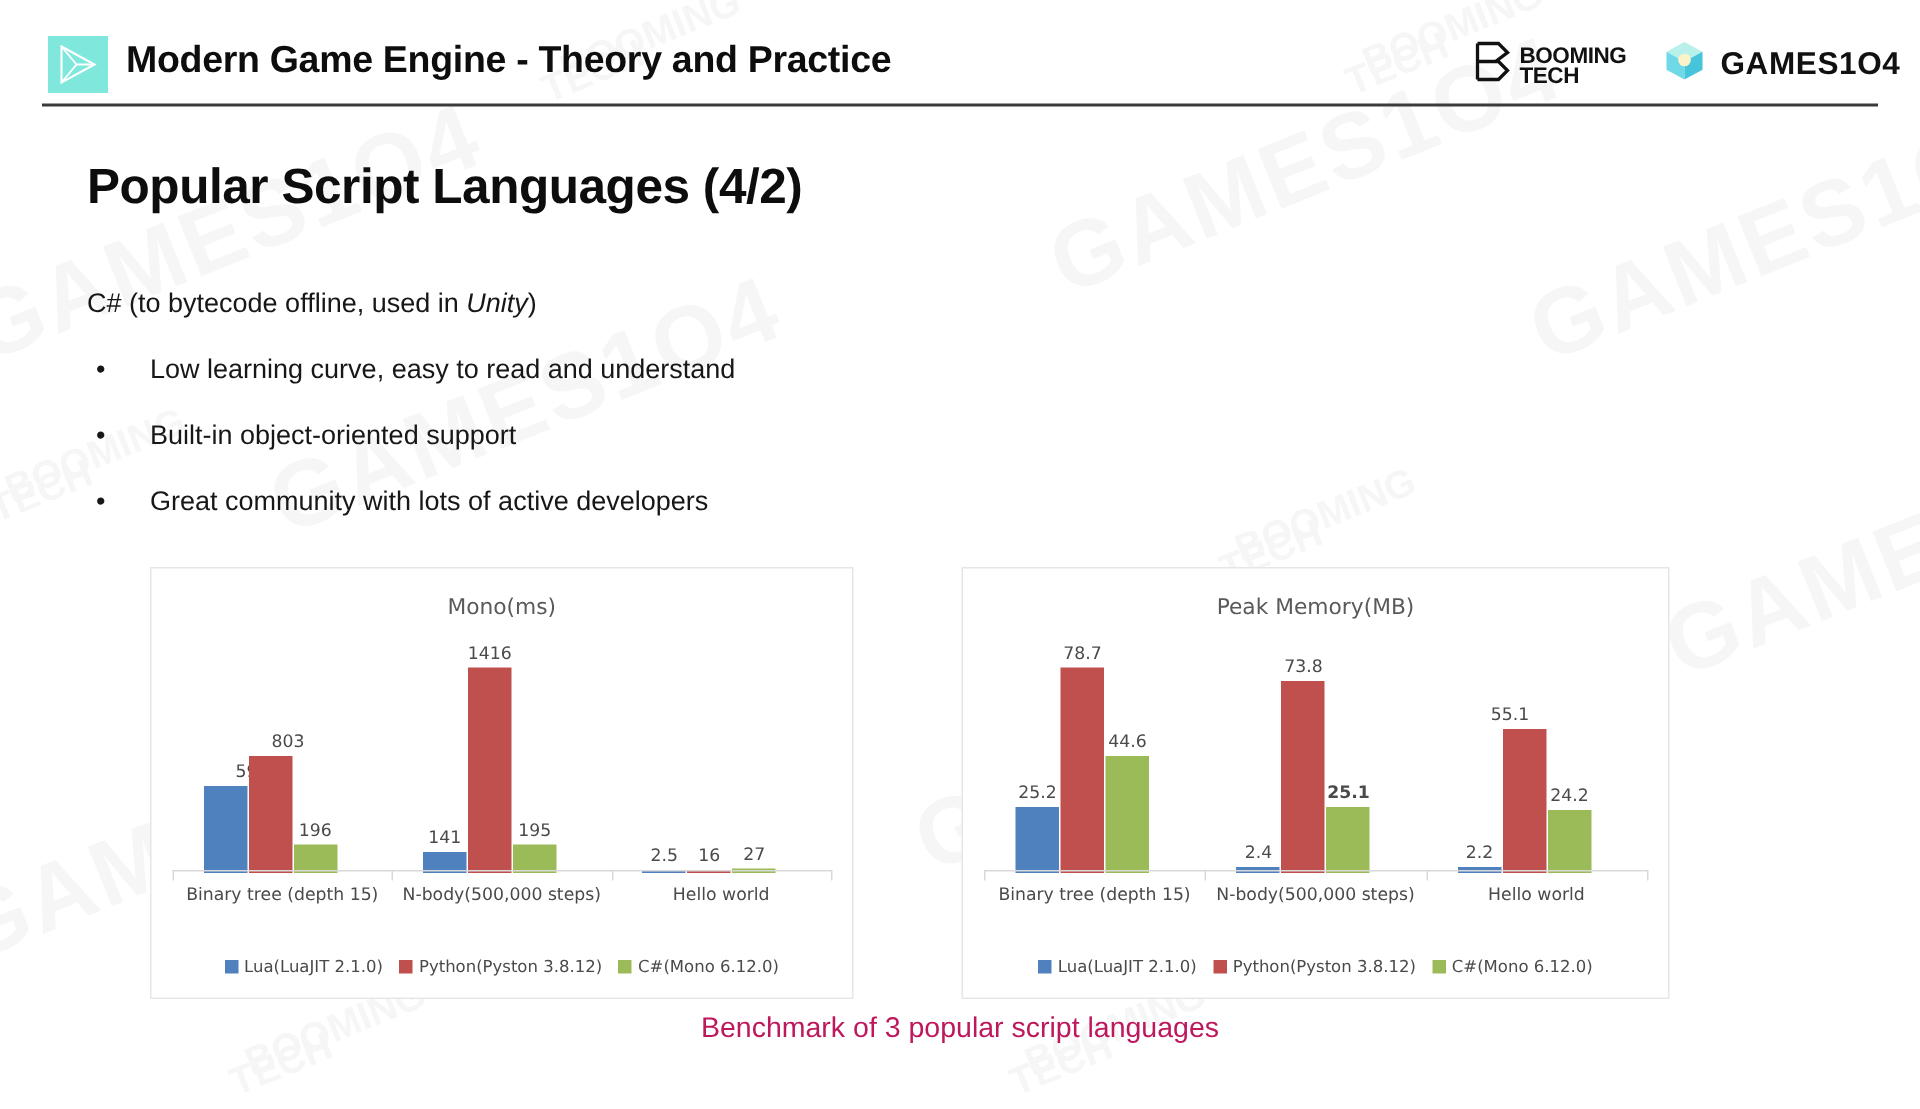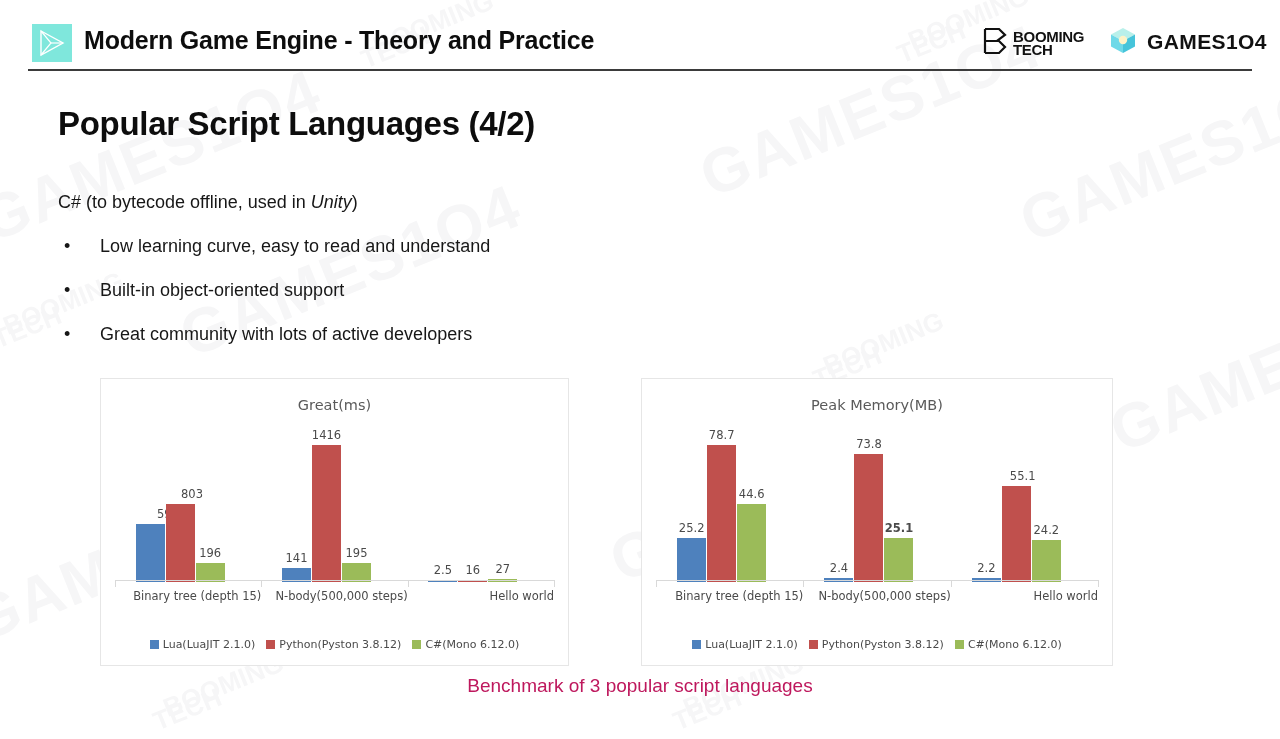--- a/index.html
+++ b/index.html
@@ -54,21 +54,21 @@
 
   .group{position:absolute;bottom:0;height:157px;}
   .bar{position:absolute;bottom:0;width:29px;}
   .bar.lua{background:#4e81bd;}
   .bar.py{background:#c0504d;}
   .bar.cs{background:#9bbb59;}
   .blabel{position:absolute;width:60px;text-align:center;font-size:11.5px;color:#4a4a4a;
           font-family:"DejaVu Sans",sans-serif;}
 
   .cat-row{position:absolute;left:14px;right:14px;top:210px;display:flex;}
-  .cat{flex:1;text-align:right;font-size:11.5px;color:#4a4a4a;font-family:"DejaVu Sans",sans-serif;}
+  .cat{flex:1;text-align:center;font-size:11.5px;color:#4a4a4a;font-family:"DejaVu Sans",sans-serif;}
 
   .legend{position:absolute;left:0;right:0;bottom:14px;display:flex;justify-content:center;
           align-items:center;gap:11px;font-size:11px;color:#4a4a4a;
           font-family:"DejaVu Sans",sans-serif;}
   .lg{display:flex;align-items:center;gap:4px;}
   .sw{width:9px;height:9px;display:inline-block;}
 
   .caption{position:absolute;left:0;right:0;top:675px;text-align:center;font-size:19px;
            color:#be185d;z-index:2;}
 </style>
@@ -150,21 +150,21 @@
     <span class="dot">•</span>
     <span class="btxt">Built-in object-oriented support</span>
   </div>
   <div class="bullet">
     <span class="dot">•</span>
     <span class="btxt">Great community with lots of active developers</span>
   </div>
 </div>
 
 <div class="chart-card" id="chart-time">
-    <div class="chart-title">Great(ms)</div>
+    <div class="chart-title">Mono(ms)</div>
     <div class="plot">
       <div class="group" style="left: 0px; width: 146.333px;">
         <div class="bar lua" style="left: 20.6667px; height: 57.9541px; background: rgb(78, 129, 189);"></div>
         <div class="blabel" style="left: 23px; bottom: 60.9541px; text-align: center;">599</div>
         <div class="bar py" style="left: 50.6667px; height: 77.6914px; background: rgb(192, 80, 77);"></div>
         <div class="blabel" style="left: 47px; bottom: 80.6914px; margin-top: 32px;">803</div>
         <div class="bar cs" style="left: 80.6667px; height: 18.9633px; background: rgb(155, 187, 89);"></div>
         <div class="blabel" style="left: 65.1667px; bottom: 21.9633px;">196</div>
       </div>
       <div class="group" style="left: 146.333px; width: 146.333px;">
@@ -225,21 +225,21 @@
         <div class="blabel" style="left: 5.66667px; bottom: 7.17789px;">2.4</div>
         <div class="bar py" style="left: 51.1667px; height: 128.47px; background: rgb(192, 80, 77);"></div>
         <div class="blabel" style="left: 35.6667px; bottom: 131.47px;">73.8</div>
         <div class="bar cs" style="left: 81.1667px; height: 43.6938px; background: rgb(155, 187, 89);"></div>
         <div class="blabel" style="left: 65.6667px; bottom: 46.6938px; font-weight: bold;">25.1</div>
       </div>
       <div class="group" style="left: 294.667px; width: 147.333px;">
         <div class="bar lua" style="left: 21.1667px; height: 3.82973px; background: rgb(78, 129, 189);"></div>
         <div class="blabel" style="left: 5.66667px; bottom: 6.82973px;">2.2</div>
         <div class="bar py" style="left: 51.1667px; height: 95.9174px; background: rgb(192, 80, 77);"></div>
-        <div class="blabel" style="left: 42px; bottom: 98.9174px; margin-top: 21px;">55.1</div>
+        <div class="blabel" style="left: 26px; bottom: 98.9174px; margin-top: 21px;">55.1</div>
         <div class="bar cs" style="left: 81.1667px; height: 42.1271px; background: rgb(155, 187, 89);"></div>
         <div class="blabel" style="left: 65.6667px; bottom: 45.1271px;">24.2</div>
       </div>
     </div>
     <div class="axis"></div>
     <div class="tick" style="left: 14px;"></div>
     <div class="tick" style="left: 161.333px;"></div>
     <div class="tick" style="left: 308.667px;"></div>
     <div class="tick" style="left: 456px;"></div>
     <div class="cat-row">

